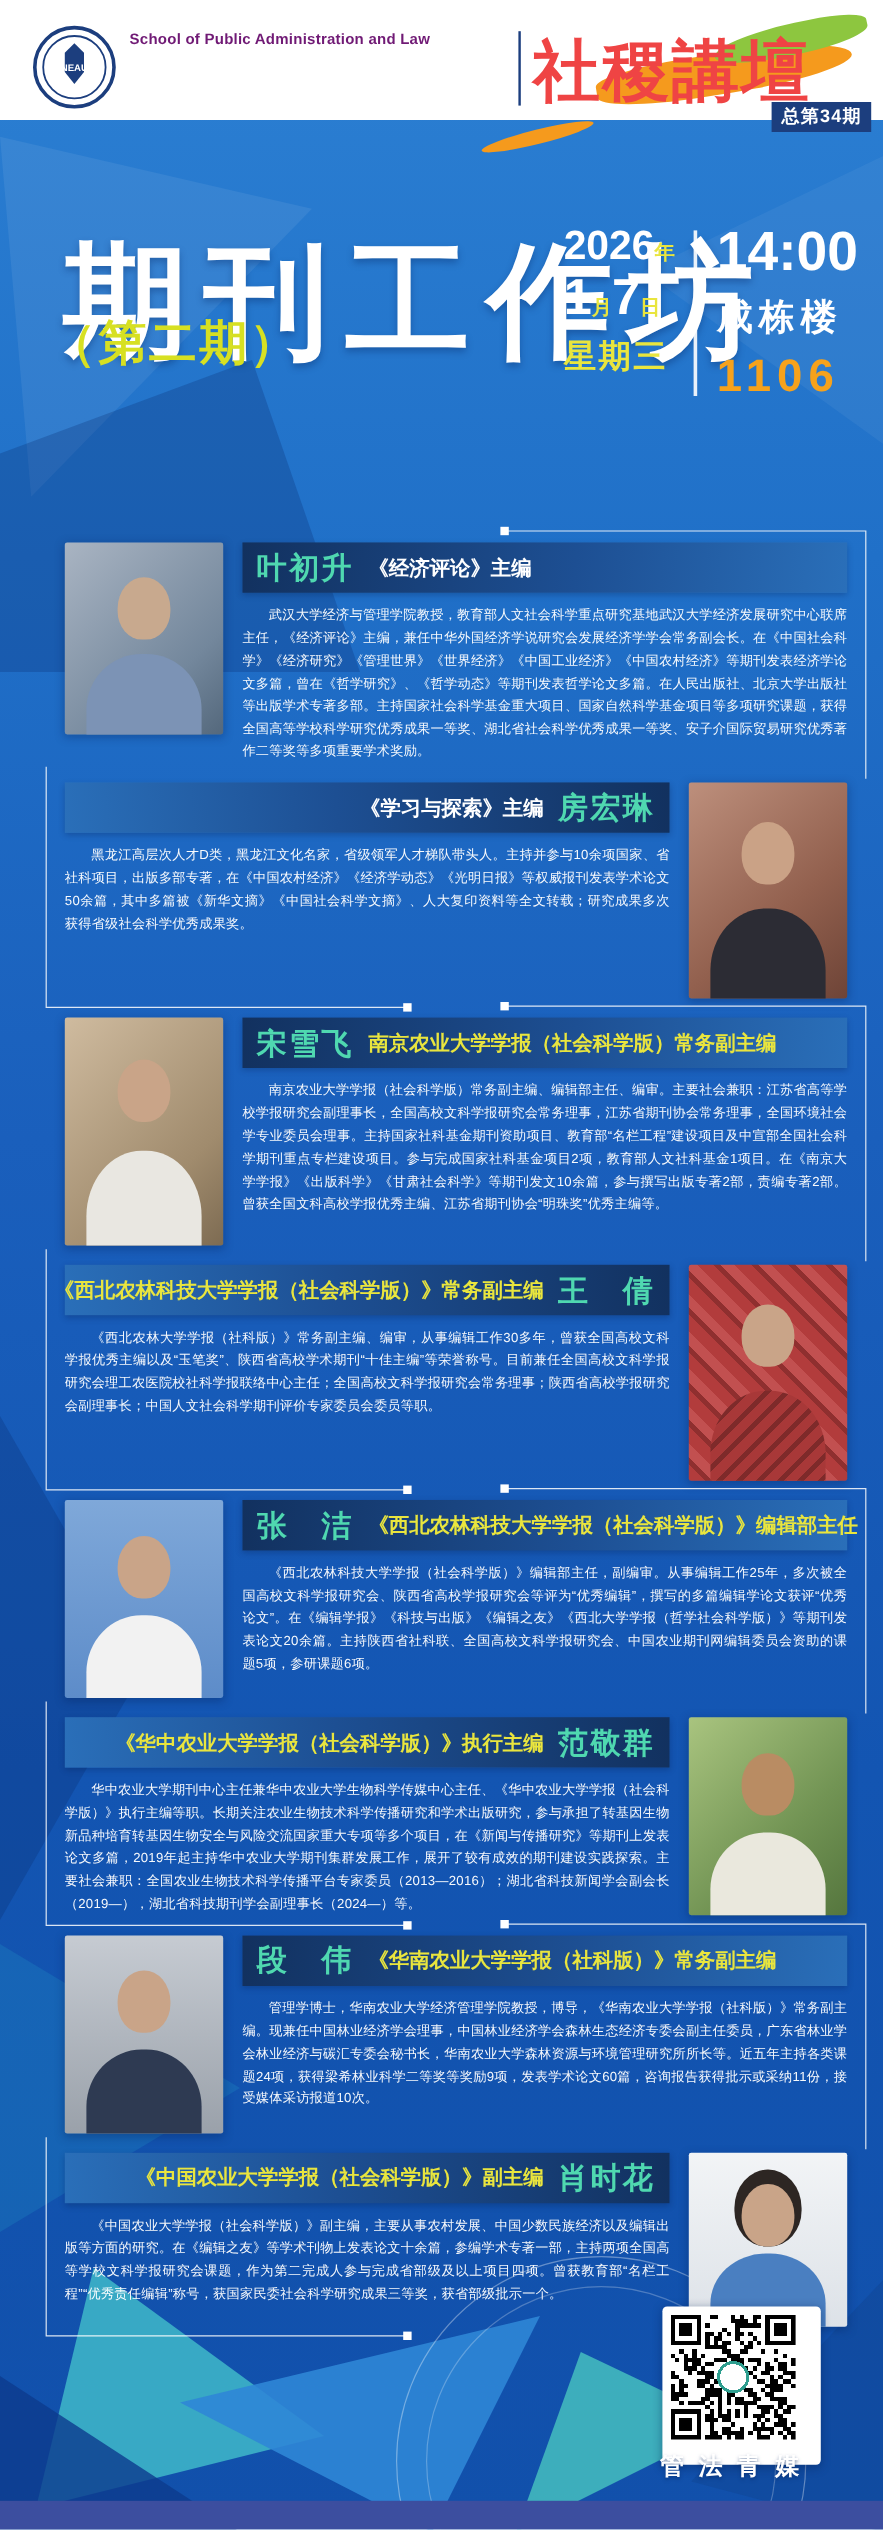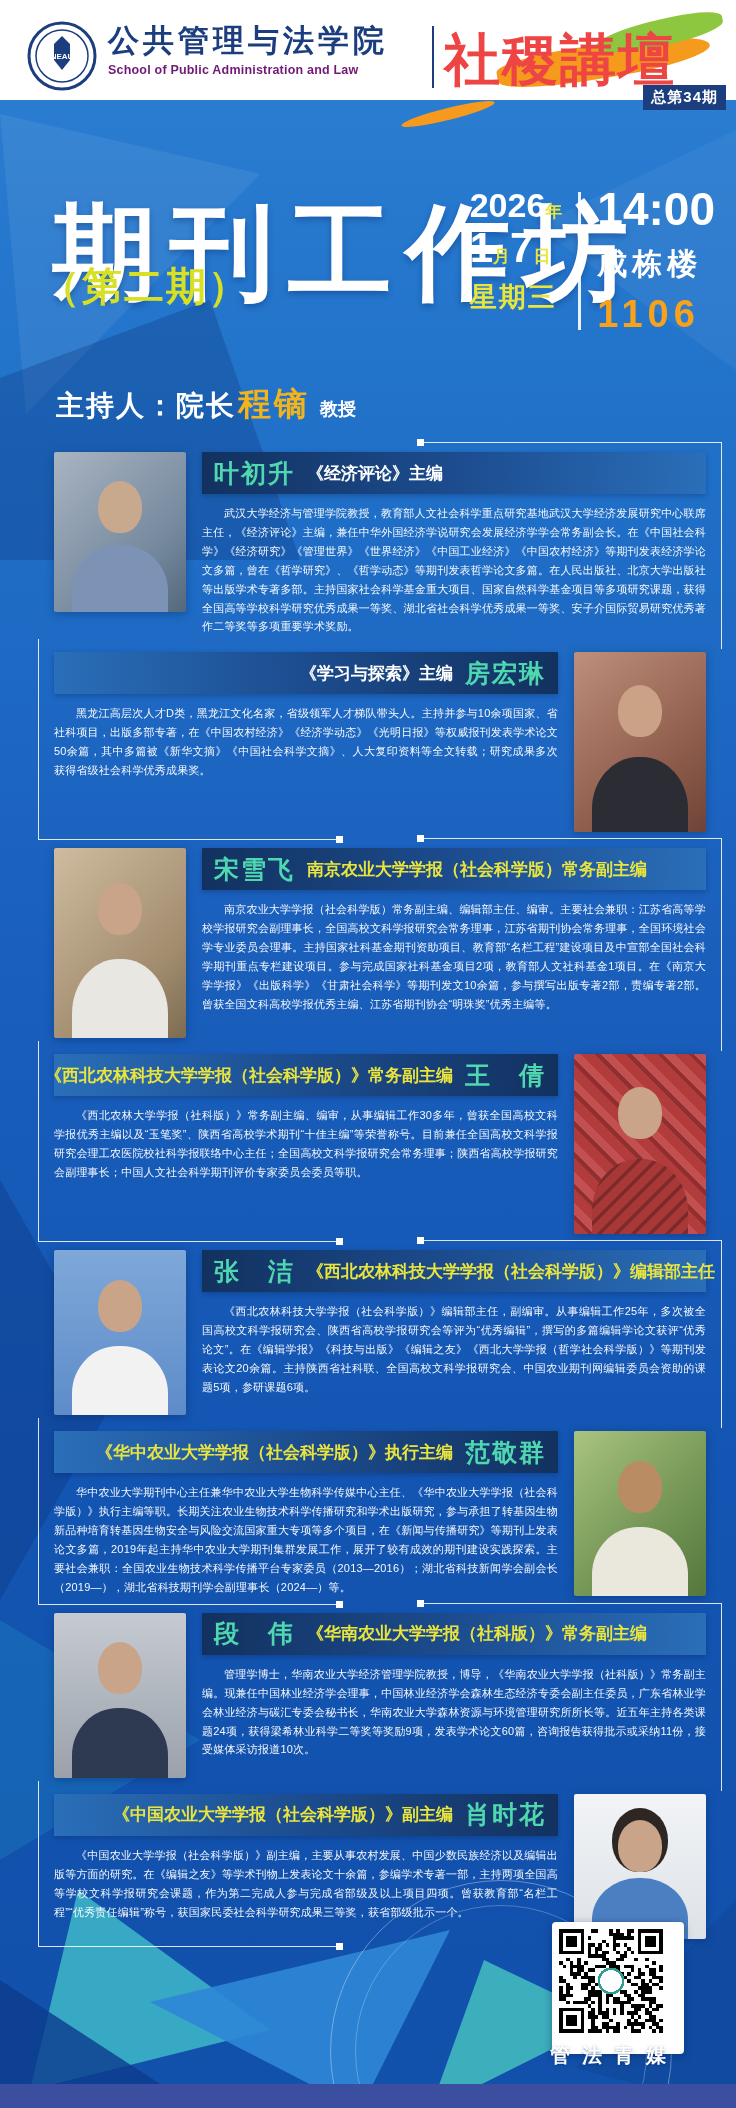--- a/index.html
+++ b/index.html
@@ -129,21 +129,20 @@
   <header class="top-bar">
     <div class="logo-wrap">
       <svg width="72" height="72" viewBox="0 0 72 72">
         <circle cx="36" cy="36" r="33" fill="#ffffff" stroke="#1c3e7e" stroke-width="3"></circle>
         <circle cx="36" cy="36" r="26" fill="none" stroke="#1c3e7e" stroke-width="1.5"></circle>
         <path d="M36 16 L44 24 L44 40 L36 50 L28 40 L28 24 Z" fill="#1c3e7e"></path>
         <text x="36" y="39" text-anchor="middle" font-size="8" fill="#ffffff" font-family="Liberation Sans,sans-serif" font-weight="bold">NEAU</text>
       </svg>
     </div>
     <div class="school-block">
-      <div class="school-cn">公共管理与法学院</div>
       <div class="school-en">School of Public Administration and Law</div>
     </div>
     <div class="hdr-divider"></div>
     <div class="forum-wrap">
       <div class="brush-orange"></div>
       <div class="brush-green"></div>
       <div class="forum-name">社稷講壇</div>
       <div class="issue-badge">总第34期</div>
     </div>
     <div class="brush-orange-tail" style="position:absolute;left:400px;top:108px;"></div>
@@ -160,25 +159,20 @@
         <div class="weekday">星期三</div>
       </div>
       <div class="dt-sep"></div>
       <div class="dt-right">
         <div class="time-txt">14:00</div>
         <div class="venue-txt">成栋楼</div>
         <div class="room-txt">1106</div>
       </div>
     </div>
 
-    <div class="host-line">
-      <span class="host-prefix">主持人：院长</span>
-      <span class="host-name">程镝</span>
-      <span class="host-suffix">教授</span>
-    </div>
   </section>
 
   <div class="cards">
 
     <section class="card odd">
       <div class="frame"></div>
       <div class="photo p1">
           <div class="head"></div>
           <div class="torso"></div>
         </div>

